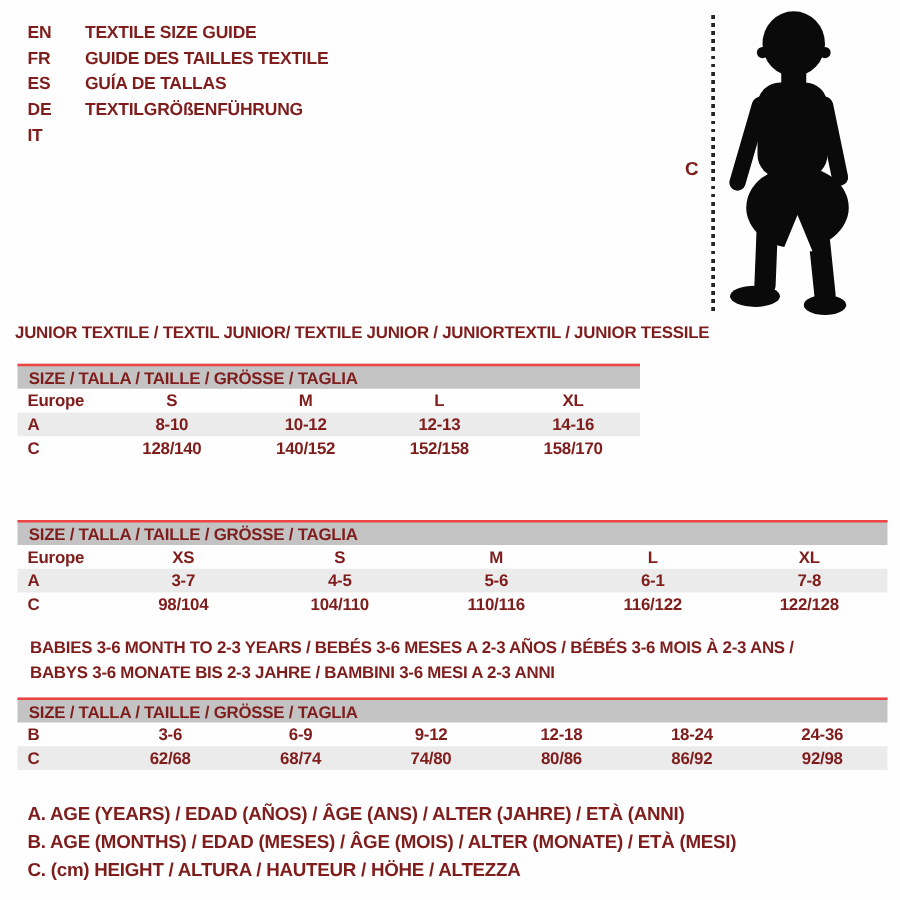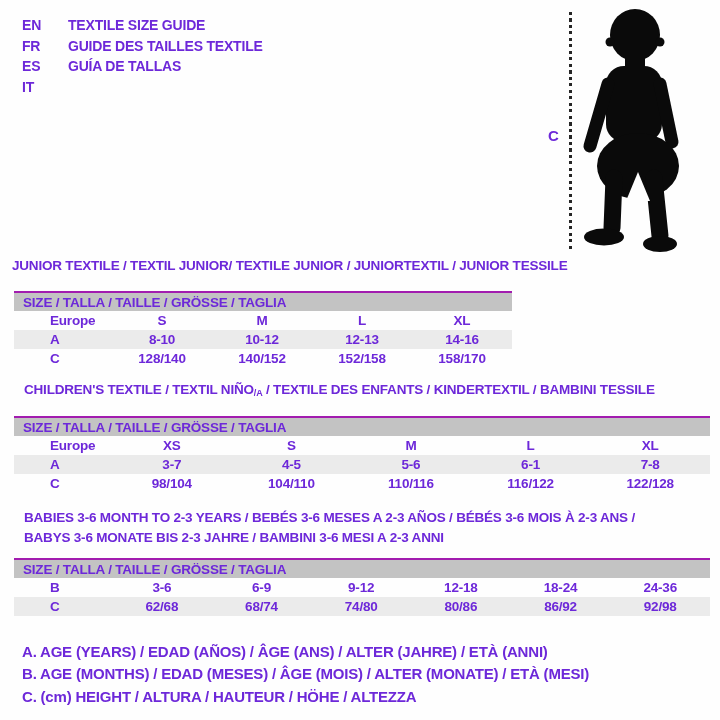--- a/index.html
+++ b/index.html
@@ -1,18 +1,18 @@
 <!DOCTYPE html>
 <html><head>
 <meta charset="utf-8">
 <style>
   html,body{margin:0;padding:0;background:#fff;}
   .canvas{
     position:relative;width:720px;height:720px;background:#fefefe;overflow:hidden;
-    font-family:"Liberation Sans",sans-serif;font-weight:700;color:#6d28d9;
+    font-family:"Liberation Sans",sans-serif;font-weight:700;color:#7f1d1d;
     letter-spacing:-0.2px;
   }
   
   .lang-list{position:absolute;left:22px;top:15px;}
   .lang-row{display:flex;height:20.6px;align-items:center;font-size:14px;}
   .lang-code{width:46px;}
   
   .measure-label{position:absolute;left:548px;top:127px;font-size:15px;}
   .measure-line{
     position:absolute;left:569px;top:12px;width:3px;height:238px;
@@ -24,26 +24,26 @@
   .title-junior{left:12px;top:259px;}
   .title-children{left:24px;top:383px;}
   .title-babies{left:24px;top:508px;line-height:19.5px;}
   .subscript{font-size:9px;vertical-align:-2px;}
   
   .tbl{position:absolute;left:14px;}
   .tbl-1{top:291px;width:498px;}
   .tbl-2{top:416px;width:696px;}
   .tbl-3{top:558px;width:696px;}
   .tbl-header{
-    background:#c3c3c3;border-top:2px solid #a21caf;height:18px;
+    background:#c3c3c3;border-top:2px solid #ef4444;height:18px;
     display:flex;align-items:center;padding-left:9px;font-size:13.5px;text-align:right;
   }
   .row{display:flex;height:19px;align-items:center;font-size:13.5px;}
   .row.shaded{background:#ebebeb;}
-  .cell-label{width:70px;padding-left:8px;box-sizing:border-box;margin-left:28px;}
+  .cell-label{width:70px;padding-left:8px;box-sizing:border-box;}
   .cell{flex:1;text-align:center;}
   
   .notes{position:absolute;left:22px;top:640px;}
   .note-line{height:22.6px;display:flex;align-items:center;font-size:15px;white-space:nowrap;}
 </style>
 </head>
 <body>
 
 <div class="canvas">
 
@@ -52,20 +52,24 @@
       <span class="lang-code">EN</span>
       <span>TEXTILE SIZE GUIDE</span>
     </div>
     <div class="lang-row">
       <span class="lang-code">FR</span>
       <span>GUIDE DES TAILLES TEXTILE</span>
     </div>
     <div class="lang-row">
       <span class="lang-code">ES</span>
       <span>GUÍA DE TALLAS</span>
+    </div>
+    <div class="lang-row">
+      <span class="lang-code">DE</span>
+      <span>TEXTILGRÖßENFÜHRUNG</span>
     </div>
     <div class="lang-row">
       <span class="lang-code">IT</span>
     </div>
   </div>
 
   <span class="measure-label">C</span>
   <div class="measure-line"></div>
   <svg class="silhouette" width="110" height="246" viewBox="0 0 110 246">
     <g fill="#0a0a0a" stroke="none">
@@ -104,23 +108,20 @@
     </div>
     <div class="row">
       <div class="cell-label">C</div>
       <div class="cell">128/140</div>
       <div class="cell">140/152</div>
       <div class="cell">152/158</div>
       <div class="cell">158/170</div>
     </div>
   </div>
 
-  <div class="section-title title-children">
-    <span>CHILDREN'S TEXTILE / TEXTIL NIÑO</span><span class="subscript">/A</span><span> / TEXTILE DES ENFANTS / KINDERTEXTIL / BAMBINI TESSILE</span>
-  </div>
   <div class="tbl tbl-2">
     <div class="tbl-header">SIZE / TALLA / TAILLE / GRÖSSE / TAGLIA</div>
     <div class="row">
       <div class="cell-label">Europe</div>
       <div class="cell">XS</div>
       <div class="cell">S</div>
       <div class="cell">M</div>
       <div class="cell">L</div>
       <div class="cell">XL</div>
     </div>

